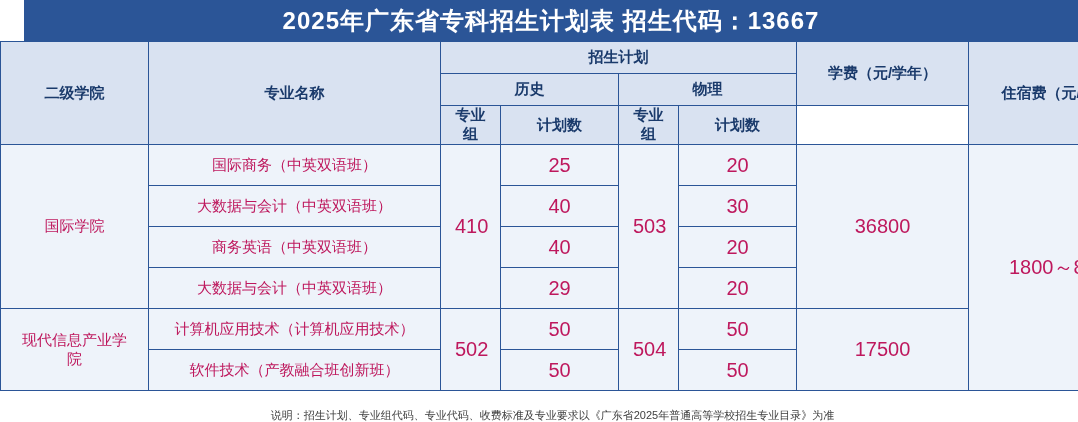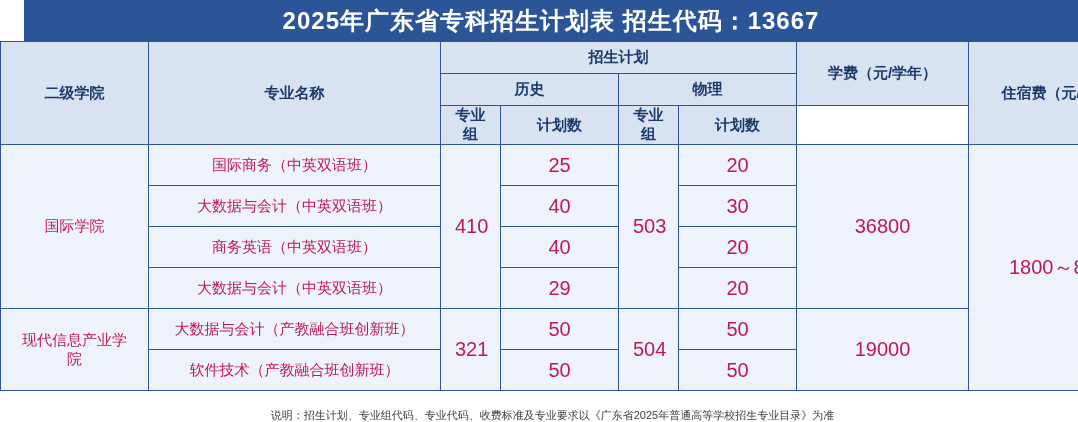--- a/index.html
+++ b/index.html
@@ -149,26 +149,26 @@
         <td class="num">40</td>
         <td class="num">20</td>
       </tr>
       <tr>
         <td class="major">大数据与会计（中英双语班）</td>
         <td class="num">29</td>
         <td class="num">20</td>
       </tr>
       <tr>
         <td class="dept" rowspan="2">现代信息产业学院</td>
-        <td class="major">大数据与会计（产教融合班创新班）</td>
-        <td class="num" rowspan="2">321</td>
+        <td class="major">计算机应用技术（计算机应用技术）</td>
+        <td class="num" rowspan="2">502</td>
         <td class="num">50</td>
         <td class="num" rowspan="2">504</td>
         <td class="num">50</td>
-        <td class="num" rowspan="2">19000</td>
+        <td class="num" rowspan="2">17500</td>
       </tr>
       <tr>
         <td class="major">软件技术（产教融合班创新班）</td>
         <td class="num">50</td>
         <td class="num">50</td>
       </tr>
     </tbody>
   </table>
 
   <div class="note">说明：招生计划、专业组代码、专业代码、收费标准及专业要求以《广东省2025年普通高等学校招生专业目录》为准</div>

